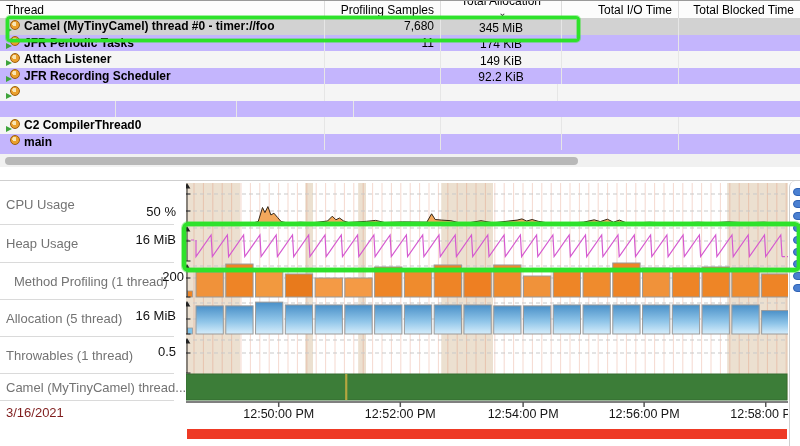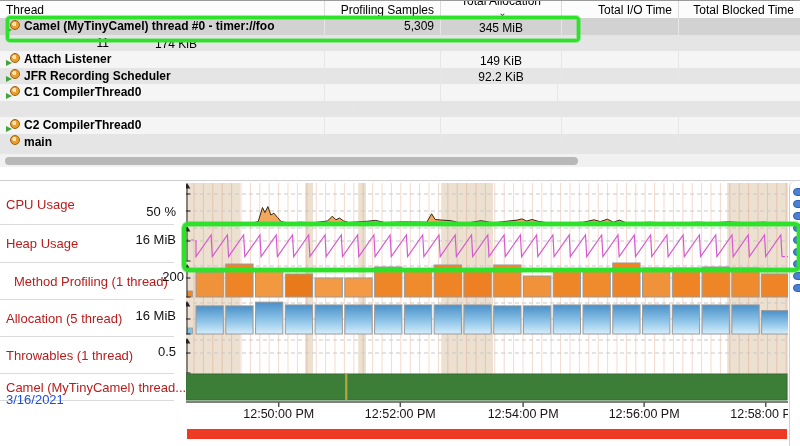--- a/index.html
+++ b/index.html
@@ -1,20 +1,20 @@
 <!DOCTYPE html>
 <html><head>
 <meta charset="utf-8">
 <style>
   html,body{margin:0;padding:0;background:#fff;}
   #screen{position:relative;width:800px;height:446px;background:#fff;overflow:hidden;
           font-family:"Liberation Sans",sans-serif;-webkit-font-smoothing:antialiased;}
 
   
-  .thread-table{position:absolute;left:0;top:0;width:800px;height:166px;border-top:1px solid #9a9a9a;background:#e5e5e5;}
+  .thread-table{position:absolute;left:0;top:0;width:800px;height:166px;border-top:1px solid #9a9a9a;background:#c4b5fd;}
   .t-header{display:flex;height:17px;border-bottom:1px solid #b5b5b5;background:#fcfcfc;font-size:12px;color:#000;}
   .t-h{display:flex;align-items:center;padding:0 6px;white-space:nowrap;overflow:hidden;border-right:1px solid #dcdcdc;box-sizing:border-box;}
   .t-h.right{justify-content:flex-end;}
   .t-h:last-child{border-right:none;}
   .sort-chip{font-size:10px;margin-left:3px;color:#333;line-height:10px;}
   .w0{width:325px;} .w1{width:116px;} .w2{width:121px;flex-direction:column;} .w3{width:117px;} .w4{width:121px;}
   .t-rows{position:absolute;left:0;top:17px;width:800px;height:136px;overflow:hidden;}
   .t-row{display:flex;height:16.5px;font-size:12px;color:#000;}
   .t-row:nth-child(odd){background:#f5f5f5;}
   .t-row.selected{background:#d2d2d2;}
@@ -30,26 +30,26 @@
     border-left:6px solid #3fa43c;border-top:3.5px solid transparent;border-bottom:3.5px solid transparent;}
   .anno{position:absolute;border:3px solid #2ee22b;border-radius:4px;pointer-events:none;z-index:30;
     box-shadow:0 0 0 1px rgba(46,226,43,.45), inset 0 0 0 1px rgba(46,226,43,.4);}
   #anno-row{left:6px;top:15px;width:568px;height:20px;}
   .hscroll{position:absolute;left:0;top:153px;width:800px;height:13px;background:#f1f1f1;}
   .hthumb{position:absolute;left:5px;top:2.5px;width:573px;height:8px;border-radius:4px;background:#b8b8b8;}
 
   
   .chart-panel{position:absolute;left:0;top:180px;width:800px;height:266px;border-top:1px solid #cfcfcf;background:#fff;box-sizing:border-box;}
   .tl-label{position:absolute;left:0;width:186px;}
-  .tl-label .nm{position:absolute;left:6px;top:50%;transform:translateY(-50%);font-size:13px;color:#b91c1c;white-space:nowrap;}
+  .tl-label .nm{position:absolute;left:6px;top:50%;transform:translateY(-50%);font-size:13px;color:#737373;white-space:nowrap;}
   .tl-label .tk{position:absolute;right:10px;font-size:13px;color:#111;white-space:nowrap;background:transparent;text-align:center;}
   .lsep{position:absolute;left:0;width:174px;height:1px;background:#dadada;}
   #plot-wrap{position:absolute;left:186px;top:2px;width:602px;height:240px;}
   #anno-heap{left:182px;top:41px;width:611px;height:42px;border-width:4px;border-radius:6px;}
-  .date-label{position:absolute;left:6px;top:211px;font-size:13px;color:#1d4ed8;}
+  .date-label{position:absolute;left:6px;top:224px;font-size:13px;color:#7f1d1d;}
   .range-bar{position:absolute;left:187px;top:248px;width:600px;height:10px;background:#ee3a25;}
   .side-panel{position:absolute;left:789px;top:0px;width:11px;height:266px;background:#fff;
     border-left:1px solid #cfcfcf;border-top-left-radius:6px;overflow:hidden;}
   .pill{position:absolute;left:3px;width:13px;height:8px;border-radius:4px;background:#4a80d2;border:1px solid #2f62b4;box-sizing:border-box;}
   svg text{font-family:"Liberation Sans",sans-serif;}
 </style>
 </head>
 <body>
 
 <div id="screen">
@@ -75,26 +75,33 @@
       </div>
     <div class="t-rows" id="t-rows">
         <div class="t-row selected">
           <div class="c w0">
             <div class="ticon">
               <div class="arrow"></div>
               <div class="ring"></div>
             </div>
             <span class="tname">Camel (MyTinyCamel) thread #0 - timer://foo</span>
           </div>
-          <div class="c num w1">5,309</div>
+          <div class="c num w1">7,680</div>
           <div class="c num w2">345 MiB</div>
           <div class="c num w3"></div>
           <div class="c num w4"></div>
         </div>
         <div class="t-row">
+          <div class="c w0">
+            <div class="ticon">
+              <div class="arrow"></div>
+              <div class="ring"></div>
+            </div>
+            <span class="tname">JFR Periodic Tasks</span>
+          </div>
           <div class="c num w1">11</div>
           <div class="c num w2">174 KiB</div>
           <div class="c num w3"></div>
           <div class="c num w4"></div>
         </div>
         <div class="t-row">
           <div class="c w0">
             <div class="ticon">
               <div class="arrow"></div>
               <div class="ring"></div>
@@ -118,21 +125,20 @@
           <div class="c num w2">92.2 KiB</div>
           <div class="c num w3"></div>
           <div class="c num w4"></div>
         </div>
         <div class="t-row">
           <div class="c w0">
             <div class="ticon">
               <div class="arrow"></div>
               <div class="ring"></div>
             </div>
-            <span class="tname">C1 CompilerThread0</span>
           </div>
           <div class="c num w1"></div>
           <div class="c num w3"></div>
           <div class="c num w4"></div>
         </div>
         <div class="t-row">
           <div class="c num w1"></div>
           <div class="c num w2"></div>
           <div class="c num w3"></div>
           <div class="c num w4"></div>

